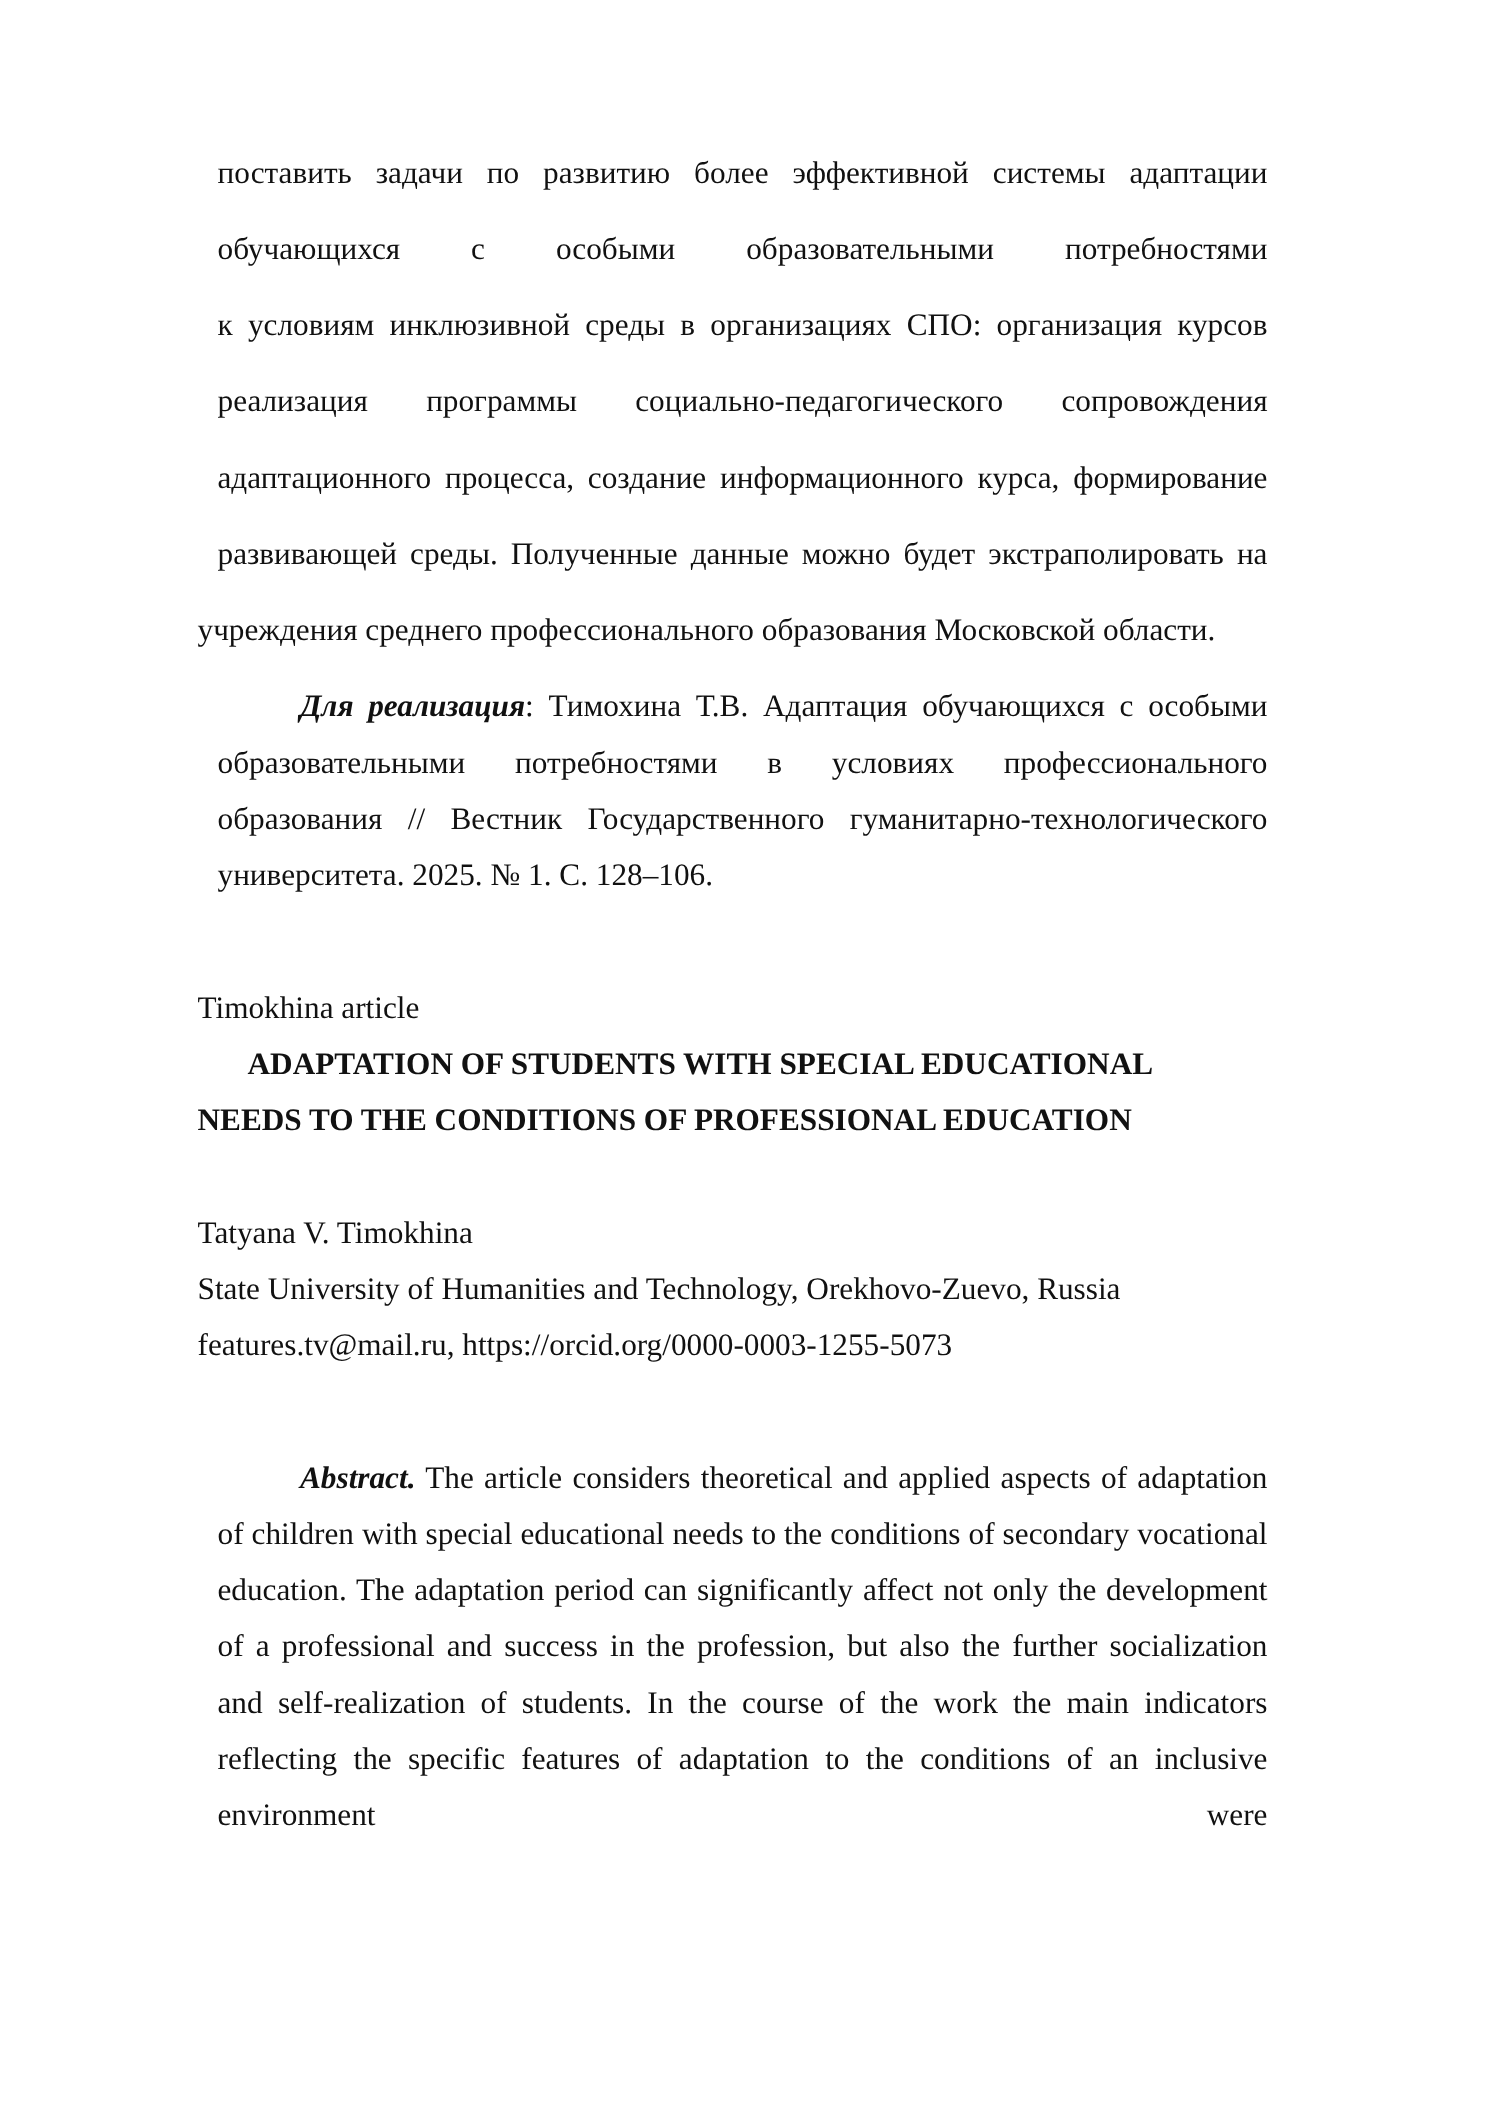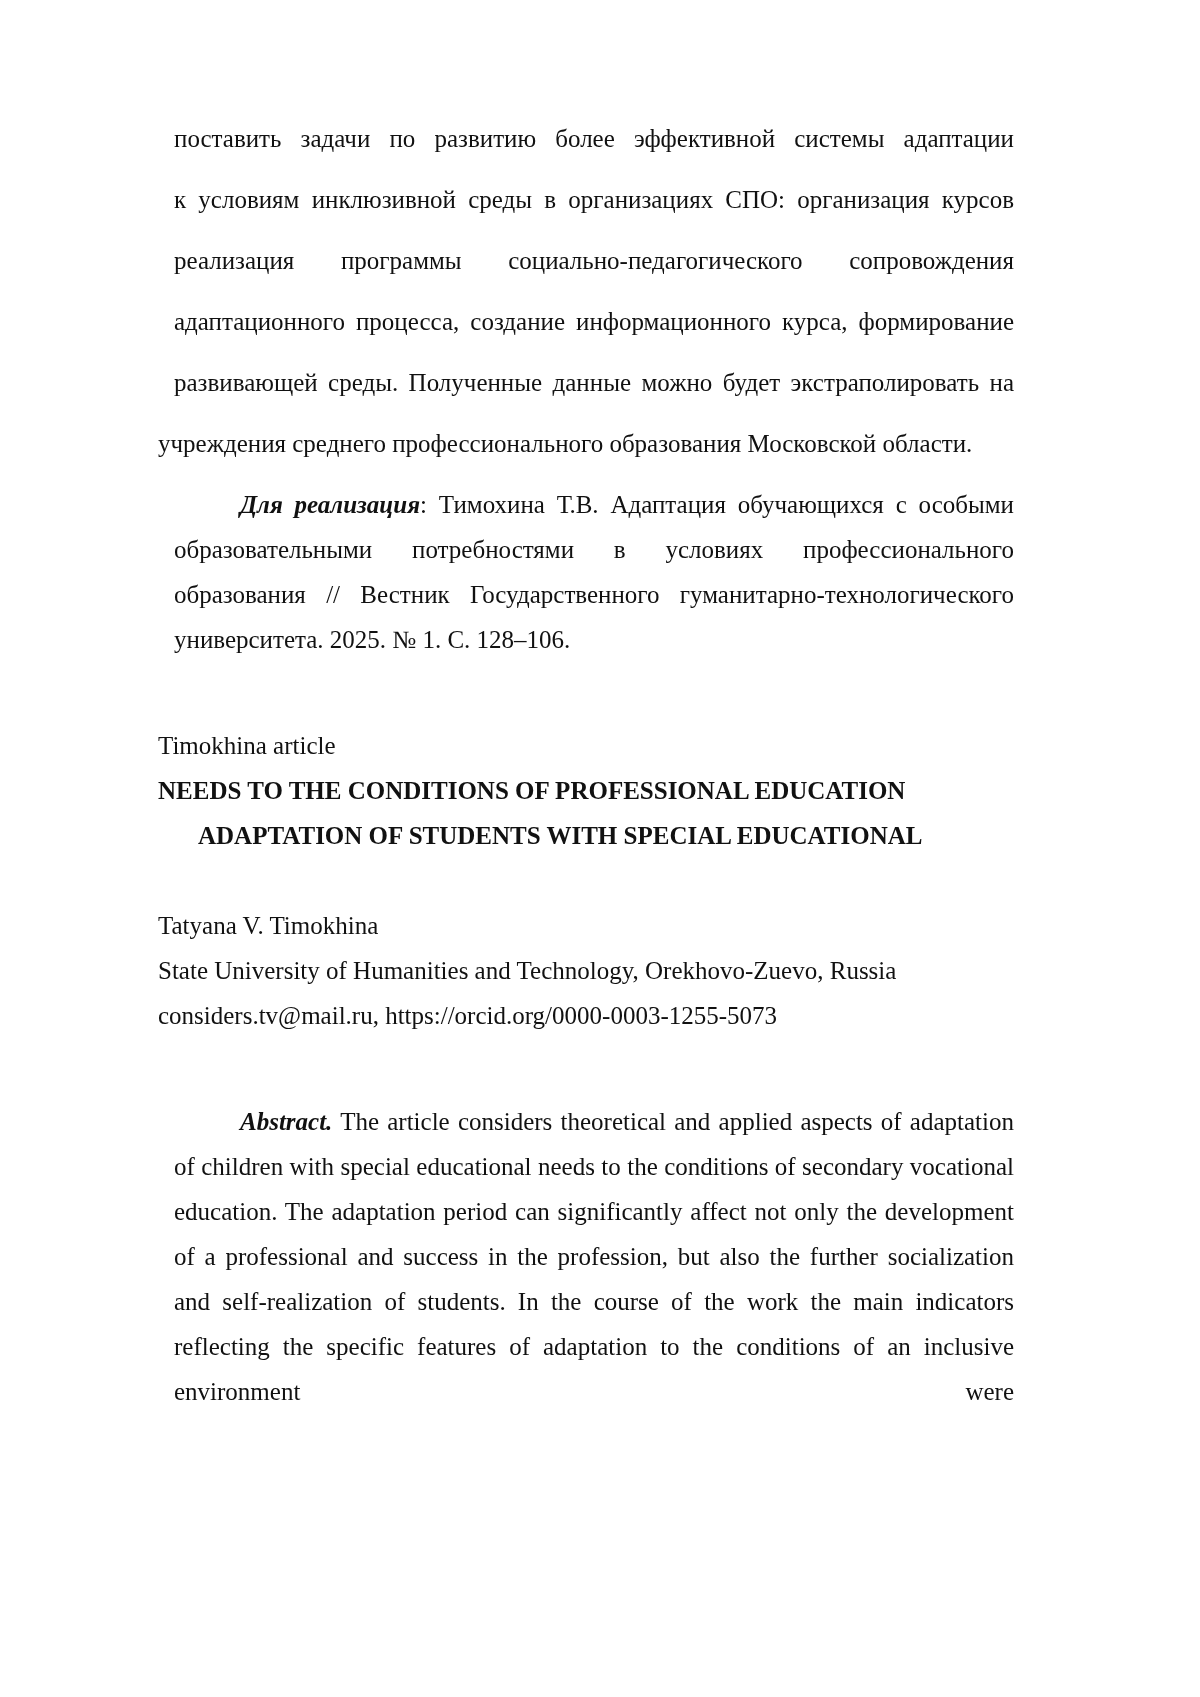--- a/index.html
+++ b/index.html
@@ -57,40 +57,41 @@
     text-align-last: justify;
   }
 </style>
 </head>
 <body>
 
 <div class="page">
 
   <div>
     <p class="spread">поставить задачи по развитию более эффективной системы адаптации</p>
+    <p class="spread">обучающихся с особыми образовательными потребностями</p>
     <p class="spread">к условиям инклюзивной среды в организациях СПО: организация курсов</p>
     <p class="spread">реализация программы социально-педагогического сопровождения</p>
     <p class="spread">адаптационного процесса, создание информационного курса, формирование</p>
     <p class="spread">развивающей среды. Полученные данные можно будет экстраполировать на</p>
     <p class="plain">учреждения среднего профессионального образования Московской области.</p>
   </div>
 
 
   <p class="indent"><span class="bi">Для реализация</span><span>: Тимохина Т.В. Адаптация обучающихся с особыми образовательными потребностями в условиях профессионального образования // Вестник Государственного гуманитарно-технологического университета. 2025. № 1. С. 128–106.</span></p>
 
   <div class="gap-lg"></div>
 
   <p class="plain">Timokhina article</p>
 
+  <p class="title">ADAPTATION OF STUDENTS WITH SPECIAL EDUCATIONAL</p>
   <p class="title" style="padding-left:0;">NEEDS TO THE CONDITIONS OF PROFESSIONAL EDUCATION</p>
-  <p class="title">ADAPTATION OF STUDENTS WITH SPECIAL EDUCATIONAL</p>
 
   <div class="gap-lg"></div>
 
   <p class="author">Tatyana V. Timokhina</p>
   <p class="plain">State University of Humanities and Technology, Orekhovo-Zuevo, Russia</p>
-  <p class="plain"><span>considers.tv@mail.ru</span><span>, </span><span>https://orcid.org/0000-0003-1255-5073</span></p>
+  <p class="plain"><span>features.tv@mail.ru</span><span>, </span><span>https://orcid.org/0000-0003-1255-5073</span></p>
 
   <div class="gap-lg"></div>
 
   <p class="indent" style="text-align-last: justify;"><span class="bi">Abstract.</span><span> The article considers theoretical and applied aspects of adaptation of children with special educational needs to the conditions of secondary vocational education. The adaptation period can significantly affect not only the development of a professional and success in the profession, but also the further socialization and self-realization of students. In the course of the work the main indicators reflecting the specific features of adaptation to the conditions of an inclusive environment were</span></p>
 
 </div>
 
 </body></html>

